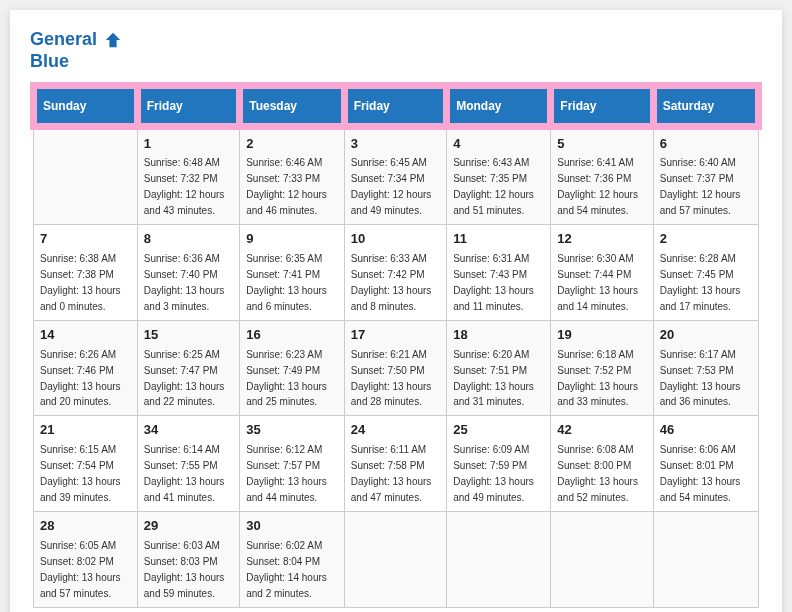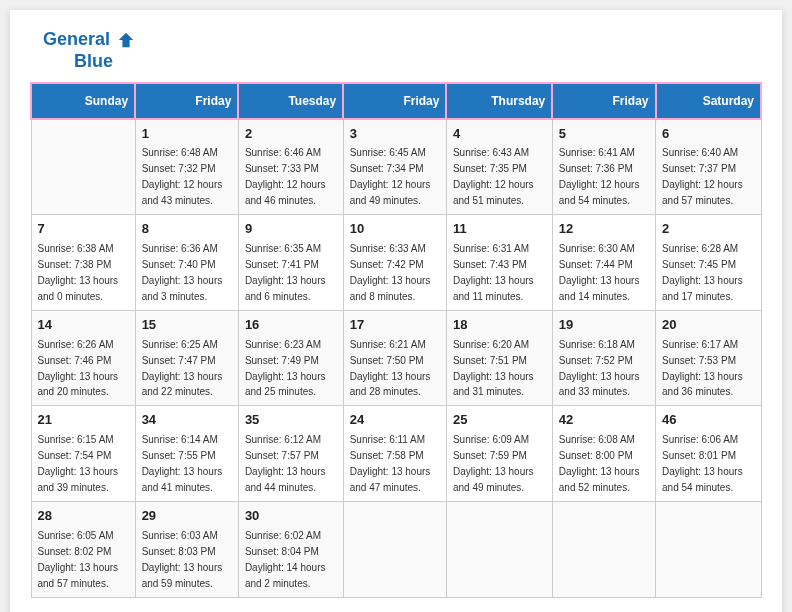--- a/index.html
+++ b/index.html
@@ -58,25 +58,25 @@
       color: #444;
     }
     table {
       width: 100%;
       border-collapse: collapse;
       font-size: 11px;
     }
     thead tr th {
       background-color: #2176bd;
       color: white;
-      text-align: right;
+      text-align: left;
       padding: 10px 6px;
       font-size: 12px;
       font-weight: bold;
-      border: 2px solid #f9a8d4;
+      border: 7px solid #f9a8d4;
     }
     tbody tr td {
       vertical-align: top;
       padding: 5px 6px;
       border: 1px solid #ccc;
       width: 113px;
       min-height: 80px;
       color: #333;
       line-height: 1.45;
     }
@@ -101,47 +101,47 @@
       background: #fafafa;
     }
   </style>
 </head>
 <body>
 
 <div class="calendar-container">
   <div class="header-row">
     <div class="logo">
       <div>
-        <div style="display:flex;margin-left:13px;">
+        <div style="display:flex;">
           <span class="logo-text">
             <span>General</span>
             <svg class="logo-icon" viewBox="0 0 20 20" xmlns="http://www.w3.org/2000/svg">
               <path d="M10 2 L18 10 L14 10 L14 18 L6 18 L6 10 L2 10 Z" fill="#1a6ab1"></path>
             </svg>
           </span>
         </div>
-        <div style="display:flex;align-items:center;margin-top:2px;margin-left:44px;">
+        <div style="display:flex;align-items:center;margin-top:2px;">
           <span class="logo-text" style="color:#1a6ab1;font-size:18px;font-weight:bold;">Blue</span>
         </div>
       </div>
     </div>
     <div class="title-block">
       <div class="month-title"></div>
       <div class="location-title"></div>
     </div>
   </div>
 
   <table>
     <thead>
       <tr>
       <th>Sunday</th>
           <th>Friday</th>
           <th>Tuesday</th>
           <th>Friday</th>
-          <th>Thursday</th>
+          <th>Monday</th>
           <th>Friday</th>
           <th>Saturday</th>
         </tr>
     </thead>
     <tbody id="calendar-body">
     <tr>
           <td class="empty"></td>
           <td>
           <span class="day-num">1</span>
           <span class="day-info">Sunrise: 6:48 AM<br>Sunset: 7:32 PM<br>Daylight: 12 hours and 43 minutes.</span>

